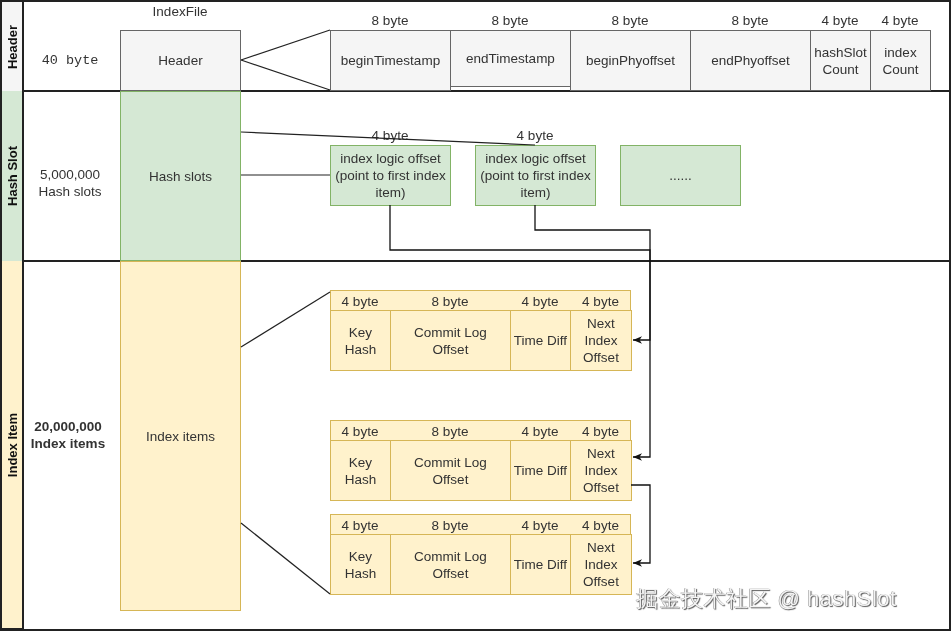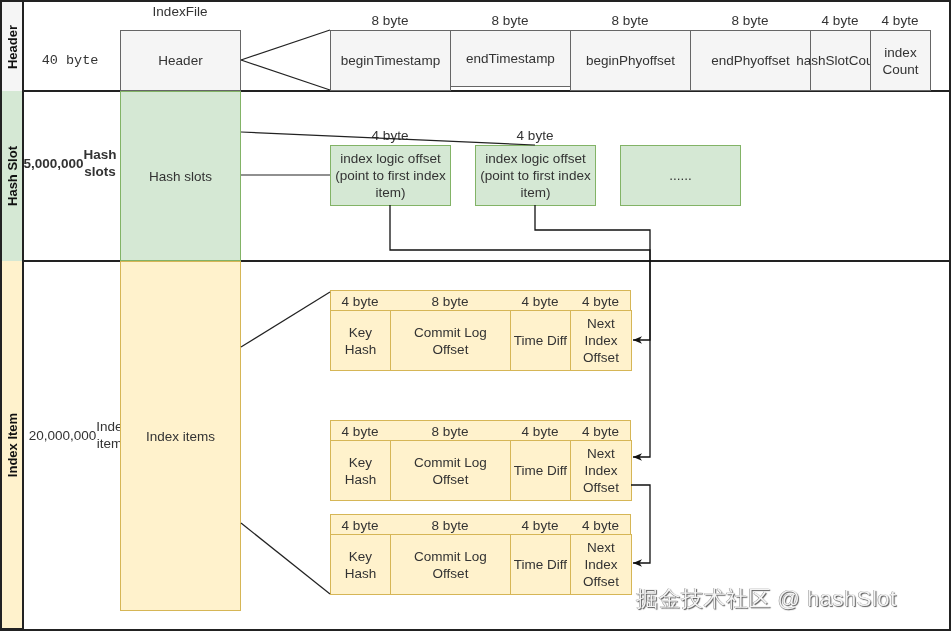--- a/index.html
+++ b/index.html
@@ -31,25 +31,25 @@
 <div class="abs lane-label" style="left:0;top:91px;width:24px;height:170px;background:#d5e8d4;border-left:2px solid #222;">
   <span>Hash Slot</span>
 </div>
 <div class="abs lane-label" style="left:0;top:261px;width:24px;height:369px;background:#fff2cc;border-left:2px solid #222;border-bottom:2px solid #222;">
   <span>Index Item</span>
 </div>
 
 <div class="abs center t13" style="left:26px;top:40px;width:88px;height:40px;font-family:Liberation Mono, monospace;">
   <span>40 byte</span>
 </div>
-<div class="abs center t13" style="left:26px;top:138px;width:88px;height:50px;flex-direction:row;font-weight:bold;">
+<div class="abs center t13" style="left:26px;top:158px;width:88px;height:50px;flex-direction:column;">
   <div>5,000,000</div>
   <div>Hash slots</div>
 </div>
-<div class="abs center t13" style="left:35px;top:410px;width:88px;height:50px;flex-direction:row;">
+<div class="abs center t13" style="left:24px;top:410px;width:88px;height:50px;flex-direction:column;font-weight:bold;">
   <div>20,000,000</div>
   <div>Index items</div>
 </div>
 
 <div class="abs center t13" style="left:120px;top:2px;width:120px;height:18px;">IndexFile</div>
 
 <div class="abs center t13 grey" style="left:120px;top:30px;width:121px;height:61px;">
   <span>Header</span>
 </div>
 <div class="abs center t13 green" style="left:120px;top:91px;width:121px;height:170px;">
@@ -70,21 +70,21 @@
     </div>
     <div class="abs center t13" style="left:570px;top:10px;width:120px;height:20px;">8 byte</div>
     <div class="abs center t13 grey" style="left:570px;top:30px;width:121px;height:61px;flex-direction:column;">
       <div>beginPhyoffset</div>
     </div>
     <div class="abs center t13" style="left:690px;top:10px;width:120px;height:20px;">8 byte</div>
     <div class="abs center t13 grey" style="left:690px;top:30px;width:121px;height:61px;flex-direction:column;">
       <div>endPhyoffset</div>
     </div>
     <div class="abs center t13" style="left:810px;top:10px;width:60px;height:20px;">4 byte</div>
-    <div class="abs center t13 grey" style="left:810px;top:30px;width:61px;height:61px;">
+    <div class="abs center t13 grey" style="left:810px;top:30px;width:61px;height:61px;flex-direction:column;">
       <div>hashSlot</div>
       <div>Count</div>
     </div>
     <div class="abs center t13" style="left:870px;top:10px;width:60px;height:20px;">4 byte</div>
     <div class="abs center t13 grey" style="left:870px;top:30px;width:61px;height:61px;flex-direction:column;">
       <div>index</div>
       <div>Count</div>
     </div>
   </div>
 

